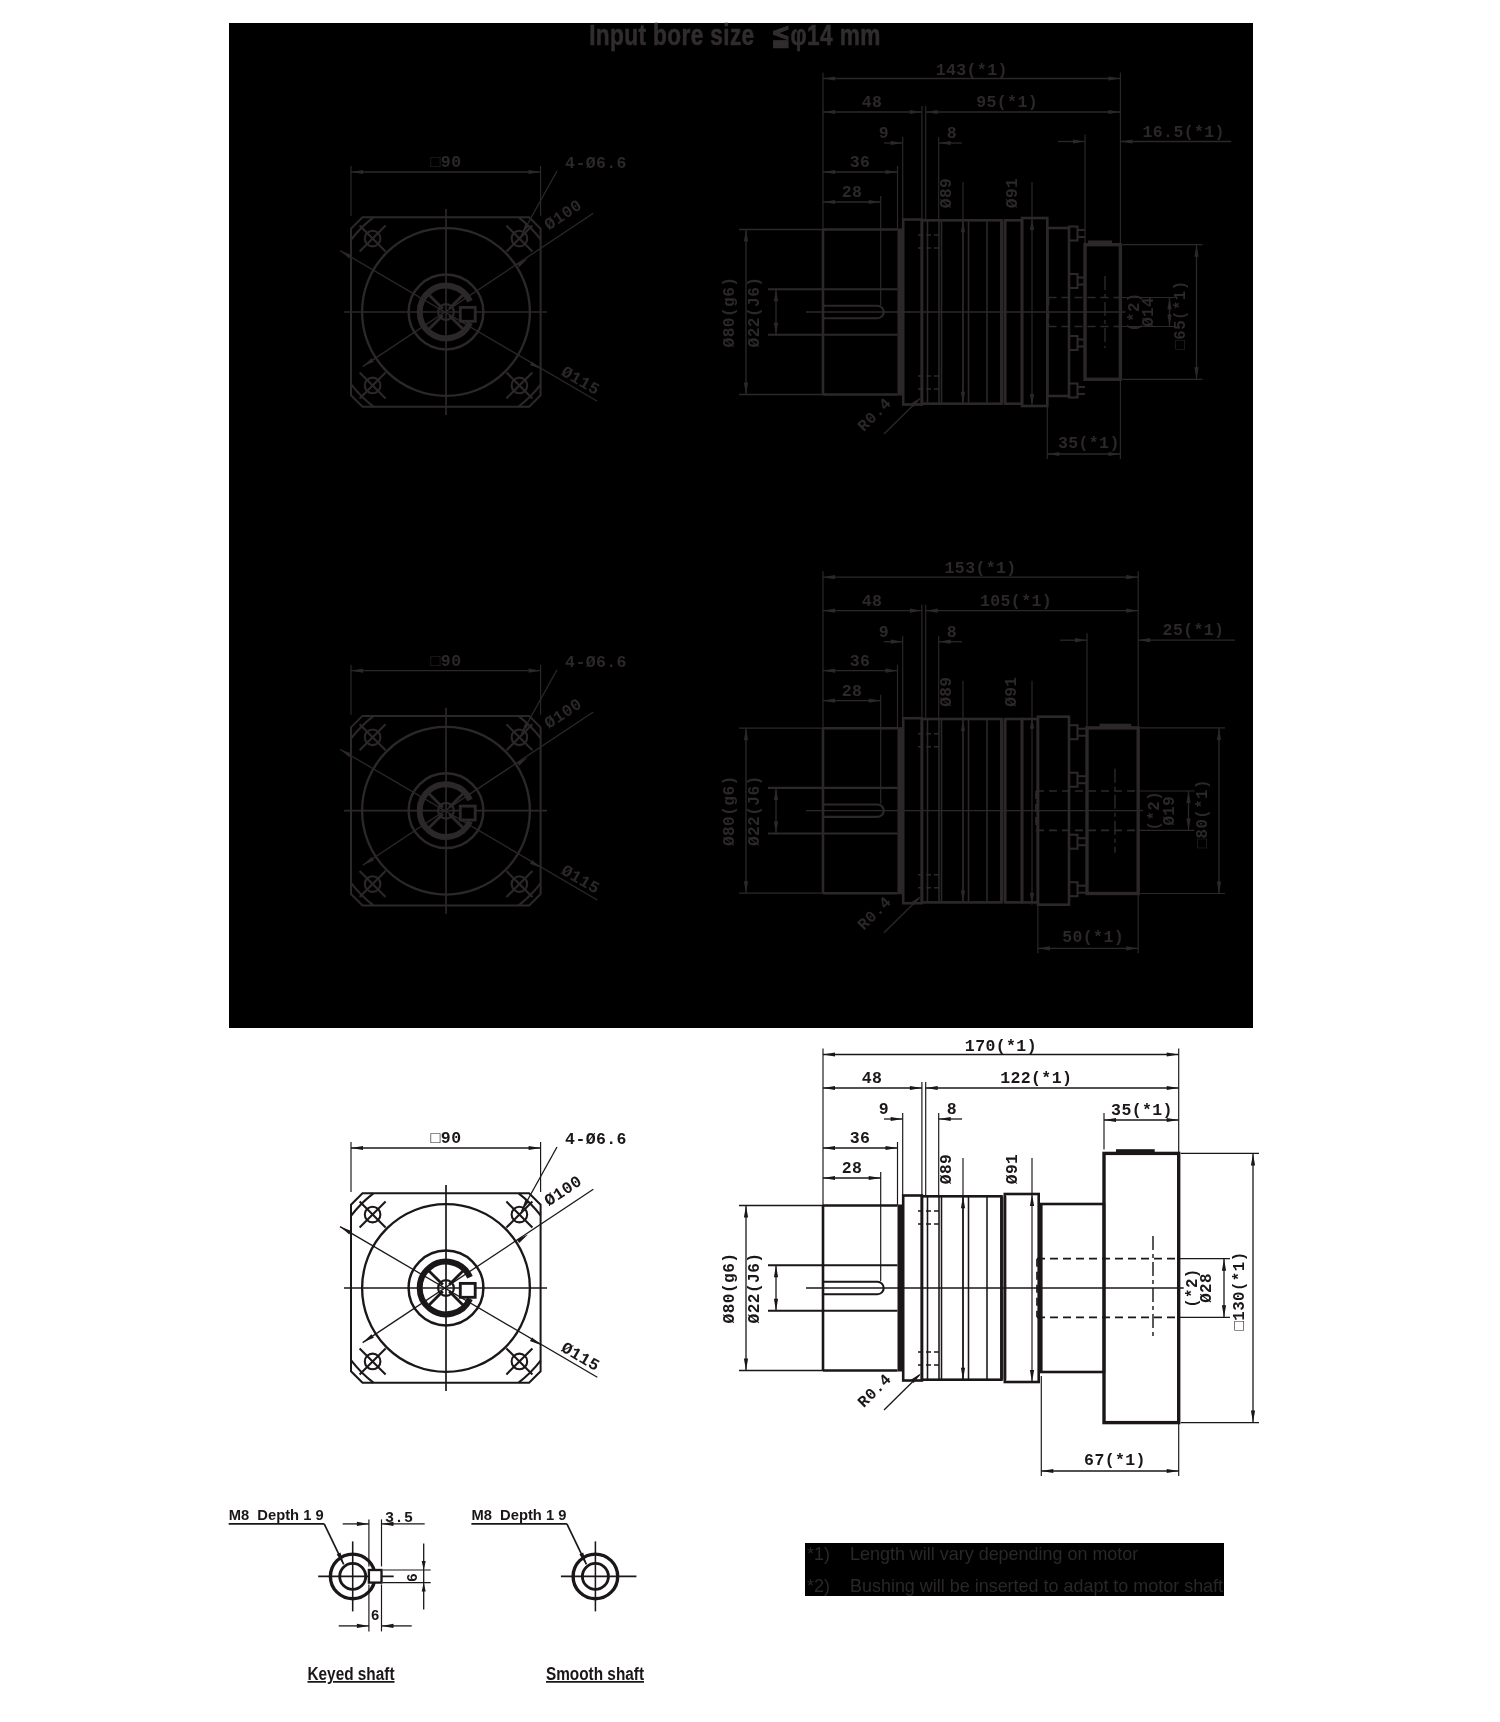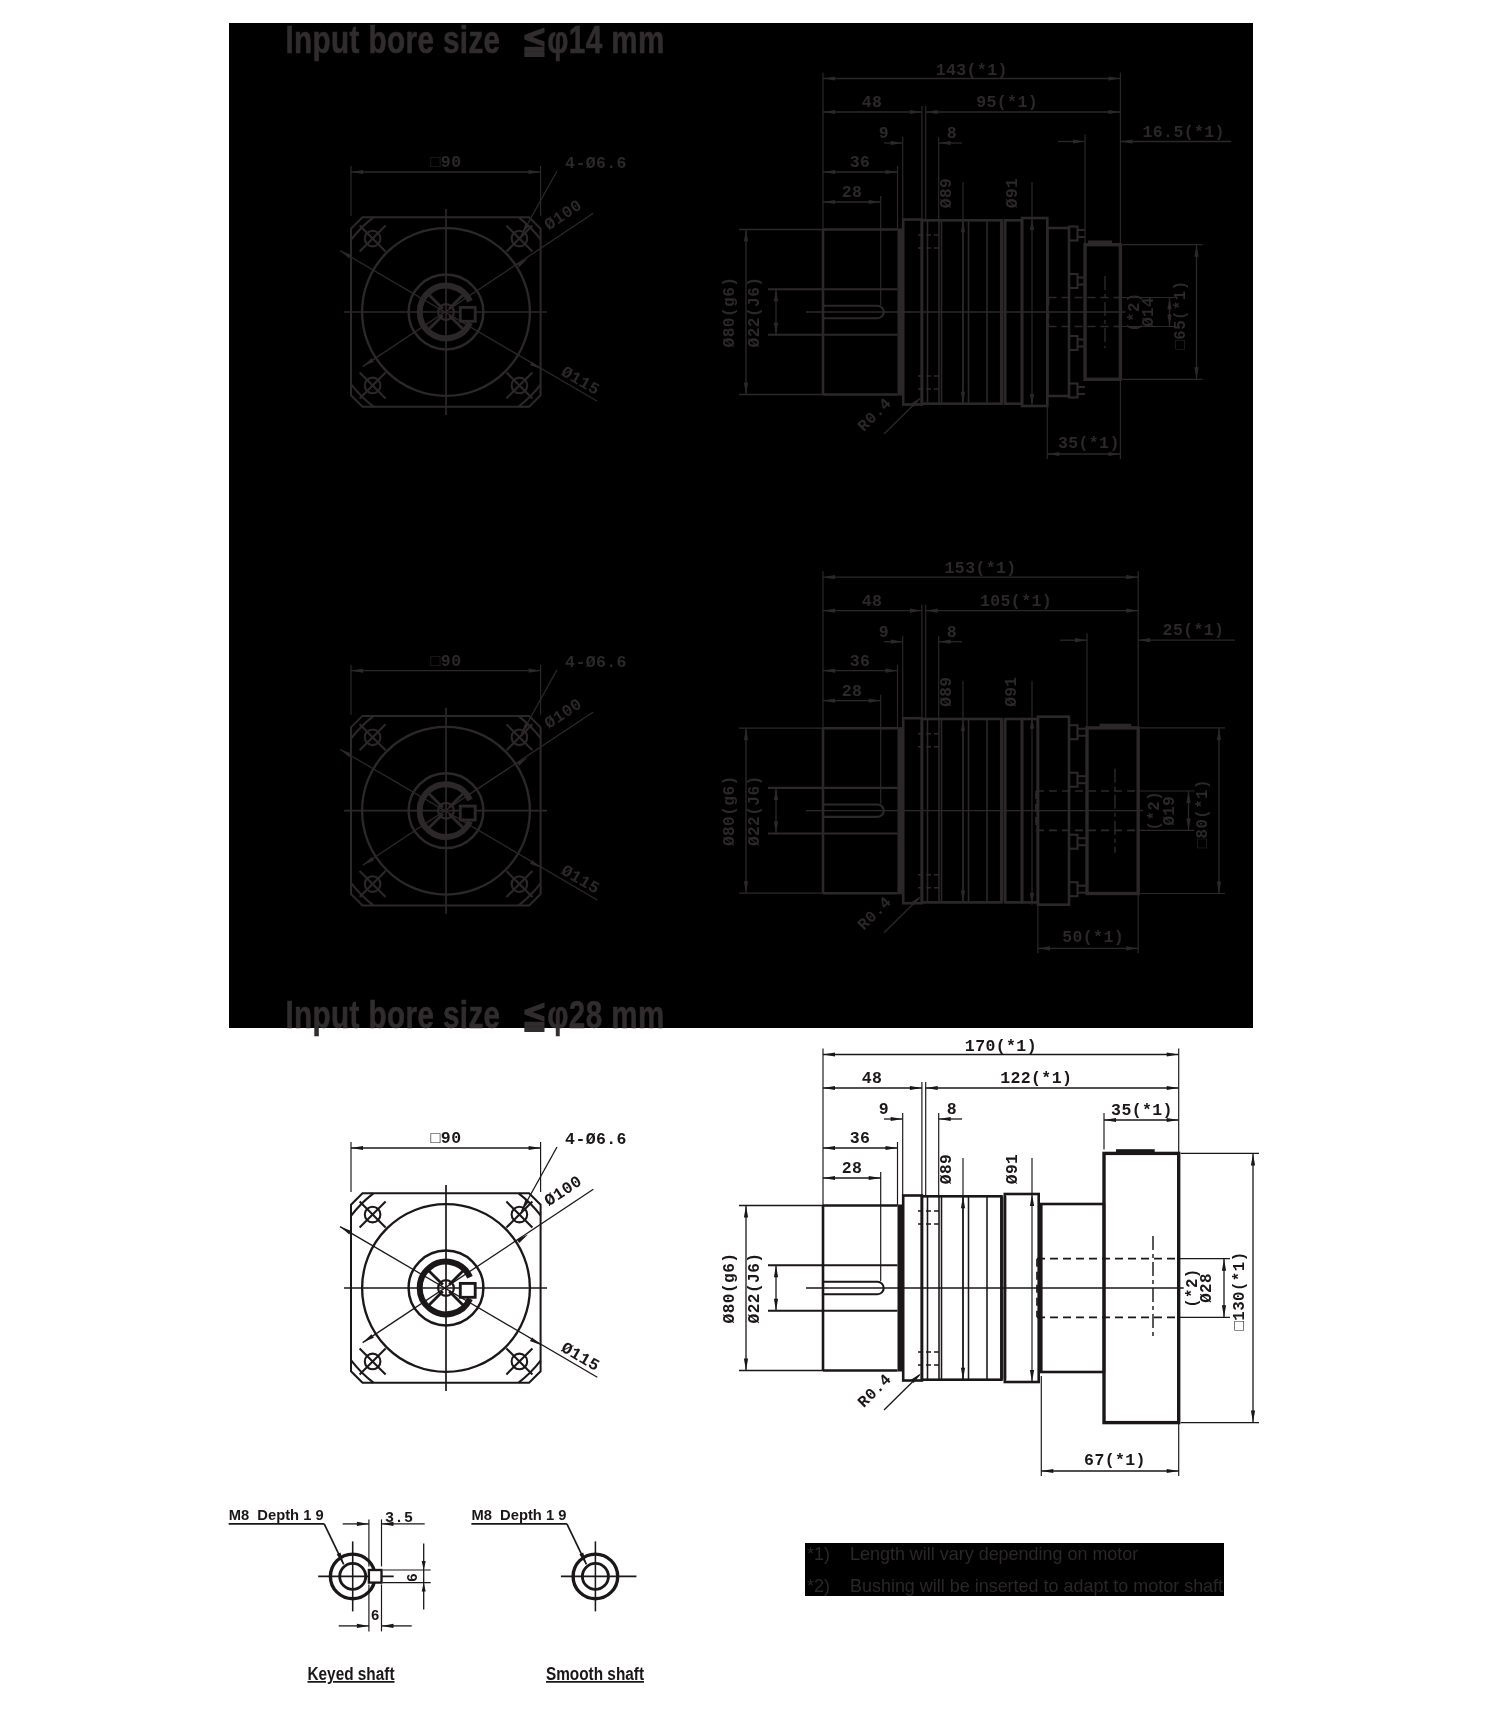--- a/index.html
+++ b/index.html
@@ -1,28 +1,27 @@
 <!DOCTYPE html>
 <html><head><meta charset="utf-8">
 <style>
 html,body{margin:0;padding:0;background:#ffffff;width:1500px;height:1722px;font-family:"Liberation Sans",sans-serif;}
 #page{position:relative;width:1500px;height:1722px;overflow:hidden;}
 .panel{position:absolute;left:229px;top:23px;width:1024px;height:1005px;background:#000;}
-.title{position:absolute;left:232px;width:1024px;text-align:left;font-weight:bold;font-size:38px;color:#312d2e;}
+.title{position:absolute;left:223px;width:1024px;text-align:center;font-weight:bold;font-size:29px;color:#312d2e;}
 .title span{display:inline-block;transform:scaleX(0.78);transform-origin:50% 50%;white-space:nowrap;letter-spacing:0.5px;-webkit-text-stroke:0.6px #312d2e;}
 .fnote{position:absolute;left:805px;top:1543px;width:419px;height:53px;background:#000;color:#2b2728;font-size:18.5px;}
 .fnote .row{position:absolute;left:0;width:600px;white-space:nowrap;}
 .fnote .tx{display:inline-block;transform:scaleX(0.97);transform-origin:0 50%;}
 svg{position:absolute;left:0;top:0;}
 </style></head>
 <body>
 <div id="page">
 <div class="panel"></div>
 <div class="title" style="top:18px;"><span>Input bore size  ≦φ14 mm</span></div>
-<div class="title" style="top:993px;"><span>Input bore size  ≦φ28 mm</span></div>
 <svg width="1500" height="1722" viewBox="0 0 1500 1722">
 <g stroke="#2c2829" fill="none" color="#2c2829" style="--bg:#000000">
 <path d="M362.5 217.2 H529.1 L540.6 228.7 V395.3 L529.1 406.8 H362.5 L351.0 395.3 V228.7 Z" stroke-width="2.0" fill="none"></path>
 <path d="M540.6 239.4 A119.3 119.3 0 0 0 518.6 217.4" stroke-width="2.08" fill="none"></path>
 <path d="M373.4 217.4 A119.3 119.3 0 0 0 351.4 239.4" stroke-width="2.08" fill="none"></path>
 <path d="M351.4 384.6 A119.3 119.3 0 0 0 373.4 406.6" stroke-width="2.08" fill="none"></path>
 <path d="M518.6 406.6 A119.3 119.3 0 0 0 540.6 384.6" stroke-width="2.08" fill="none"></path>
 <line x1="344.0" y1="312.0" x2="547.0" y2="312.0" stroke-width="1.69"></line>
 <line x1="446.0" y1="209.0" x2="446.0" y2="415.0" stroke-width="1.69"></line>
 <circle cx="446.0" cy="312.0" r="83.9" stroke-width="2.34" fill="none"></circle>

